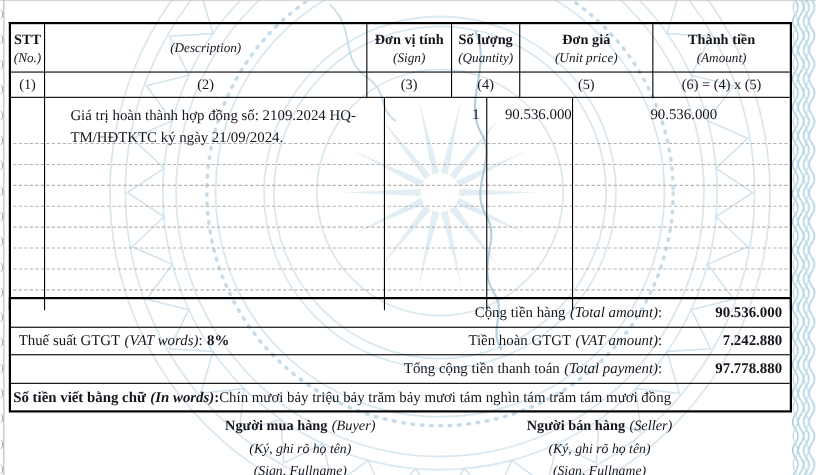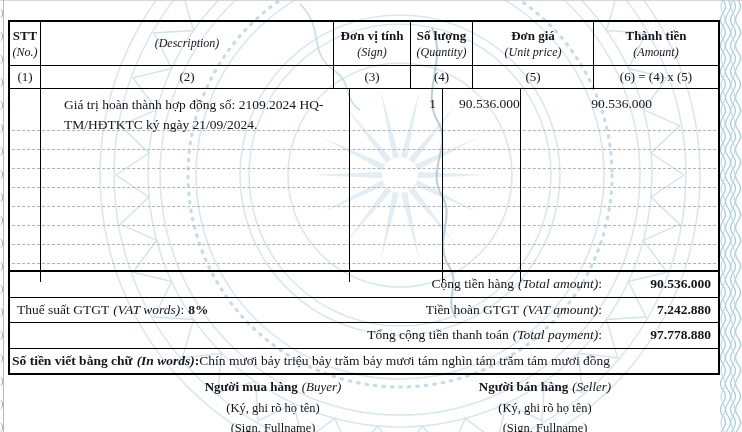--- a/index.html
+++ b/index.html
@@ -73,21 +73,21 @@
   .s-left{position:absolute;left:7px;top:50%;transform:translateY(-50%);white-space:nowrap;}
   .it{font-style:italic;}
   .b{font-weight:bold;}
   .sp{margin-left:4px;}
   #in-words-row .s-left{left:2px;}
   
   .sign-block{top:377px;width:310px;text-align:center;z-index:2;}
   #buyer-block{left:118px;}
   #seller-block{left:390px;}
   .sign-title{font-size:13px;height:21px;line-height:20px;}
-  .sign-line{font-size:12.5px;height:20px;line-height:20px;}
+  .sign-line{font-size:12.5px;font-style:italic;height:20px;line-height:20px;}
 </style>
 </head>
 <body>
 
 <svg id="watermark" class="abs" viewBox="0 0 742 432" aria-hidden="true">
   <g stroke="#d3e4ee" fill="none" stroke-width="1.6" opacity="0.85">
     <circle cx="400" cy="175" r="300"></circle>
     <circle cx="400" cy="175" r="286"></circle>
     <circle cx="400" cy="175" r="252"></circle>
     <circle cx="400" cy="175" r="240"></circle>

